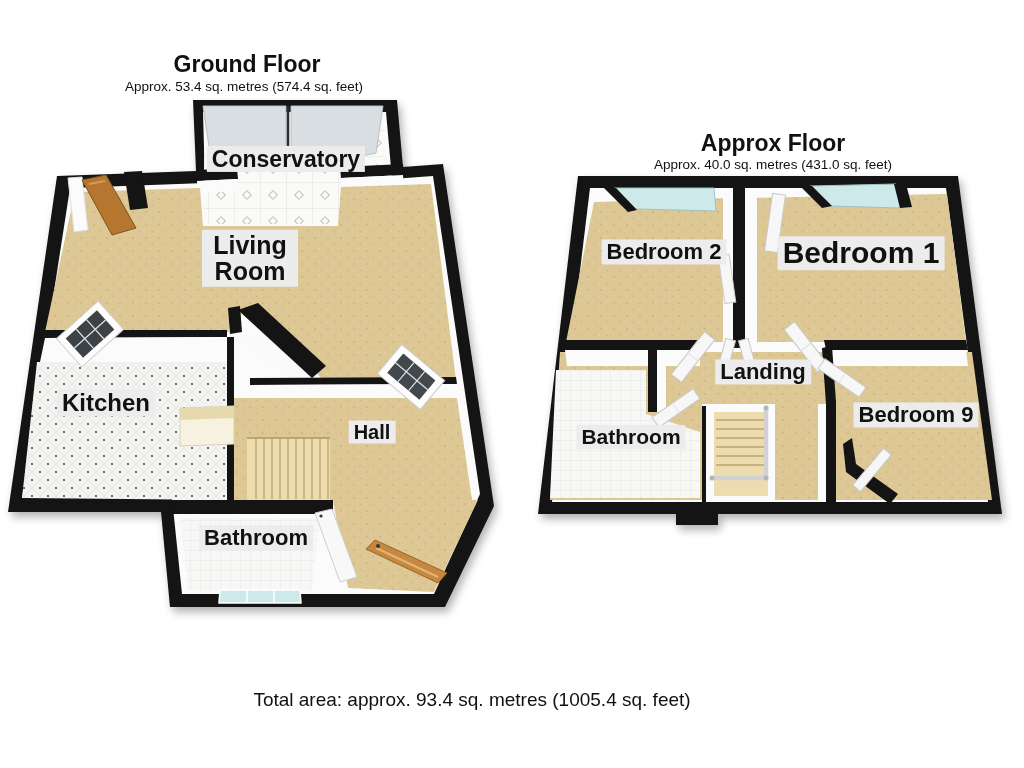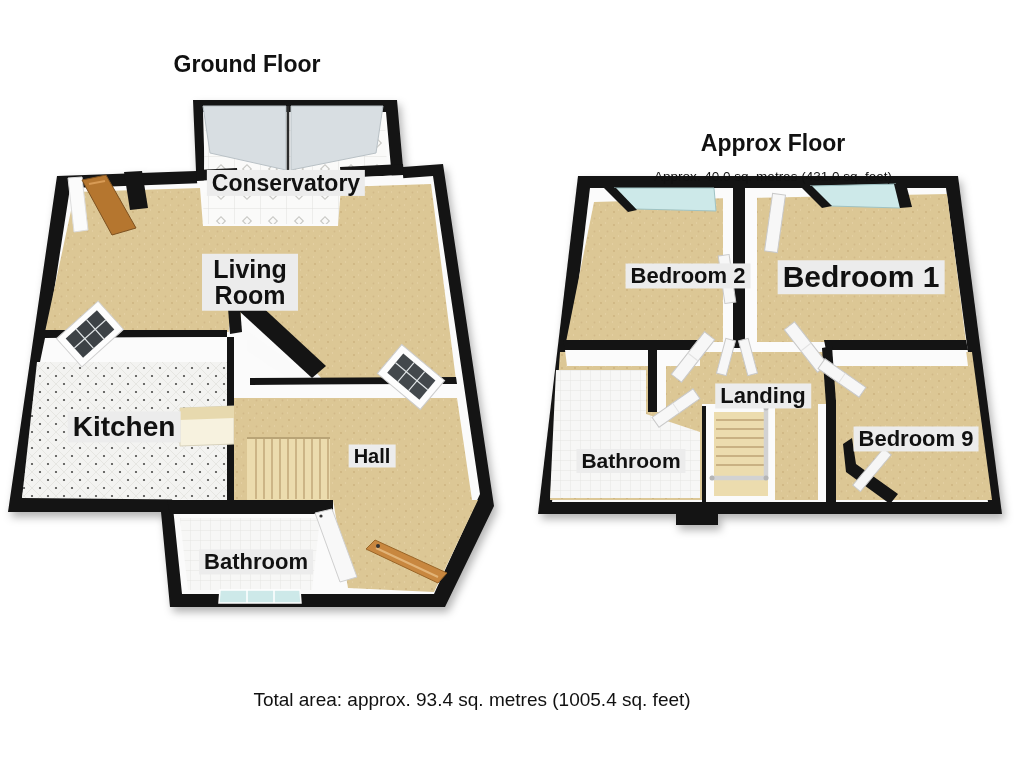--- a/index.html
+++ b/index.html
@@ -14,21 +14,21 @@
   .plan{filter:drop-shadow(3px 5px 4px rgba(0,0,0,0.30));}
   .txt{position:absolute;transform:translate(-50%,-50%);white-space:nowrap;text-align:center;}
   .title{font-weight:bold;font-size:23px;letter-spacing:0px;}
   .subtitle{font-size:13.5px;}
   .total{font-size:19px;}
   .chip{
     position:absolute;transform:translate(-50%,-50%);
     background:var(--label-bg,#ececec);
     color:var(--text,#111);
     font-weight:bold;text-align:center;
-    padding:1px 5px;line-height:1.05;white-space:nowrap;margin-top:24px;
+    padding:1px 5px;line-height:1.05;white-space:nowrap;
   }
   .chip.wrap{white-space:normal;width:92px;padding:2px 2px;}
 </style>
 </head>
 <body>
 
 <div class="stage">
 
 <svg width="1024" height="768" viewBox="0 0 1024 768">
   <defs>
@@ -204,30 +204,31 @@
           <line x1="-6.5" y1="0" x2="6.5" y2="0" stroke="#e2e2e2"></line>
     </g>
     <g transform="translate(842,378) rotate(-55)">
       <rect x="-6" y="-25" width="12" height="50" fill="#f7f7f7" stroke="#c9c9c9" stroke-width="1"></rect>
           <line x1="-6" y1="0" x2="6" y2="0" stroke="#e2e2e2"></line>
     </g>
   </g>
 </svg>
 
   <div class="txt title" style="left:247px;top:64px">Ground Floor</div>
+  <div class="txt subtitle" style="left:244px;top:86px">Approx. 53.4 sq. metres (574.4 sq. feet)</div>
 
   <div class="txt title" style="left:773px;top:143px">Approx Floor</div>
-  <div class="txt subtitle" style="left:773px;top:176px">Approx. 40.0 sq. metres (431.0 sq. feet)</div>
+  <div class="txt subtitle" style="left:773px;top:164px">Approx. 40.0 sq. metres (431.0 sq. feet)</div>
 
   <div class="chip" style="left:286px;top:159px;font-size:23px">Conservatory</div>
   <div class="chip wrap" style="left:250px;top:258px;font-size:25px">Living Room</div>
-  <div class="chip" style="left:124px;top:403px;font-size:28px">Kitchen</div>
+  <div class="chip" style="left:106px;top:403px;font-size:24px">Kitchen</div>
   <div class="chip" style="left:372px;top:432px;font-size:20px">Hall</div>
   <div class="chip" style="left:256px;top:538px;font-size:22px">Bathroom</div>
 
-  <div class="chip" style="left:688px;top:252px;font-size:22px">Bedroom 2</div>
+  <div class="chip" style="left:664px;top:252px;font-size:22px">Bedroom 2</div>
   <div class="chip" style="left:861px;top:253px;font-size:30px">Bedroom 1</div>
   <div class="chip" style="left:763px;top:372px;font-size:22px">Landing</div>
   <div class="chip" style="left:631px;top:437px;font-size:21px">Bathroom</div>
   <div class="chip" style="left:916px;top:415px;font-size:22px">Bedroom 9</div>
 
   <div class="txt total" style="left:472px;top:700px">Total area: approx. 93.4 sq. metres (1005.4 sq. feet)</div>
 </div>
 
 </body></html>

